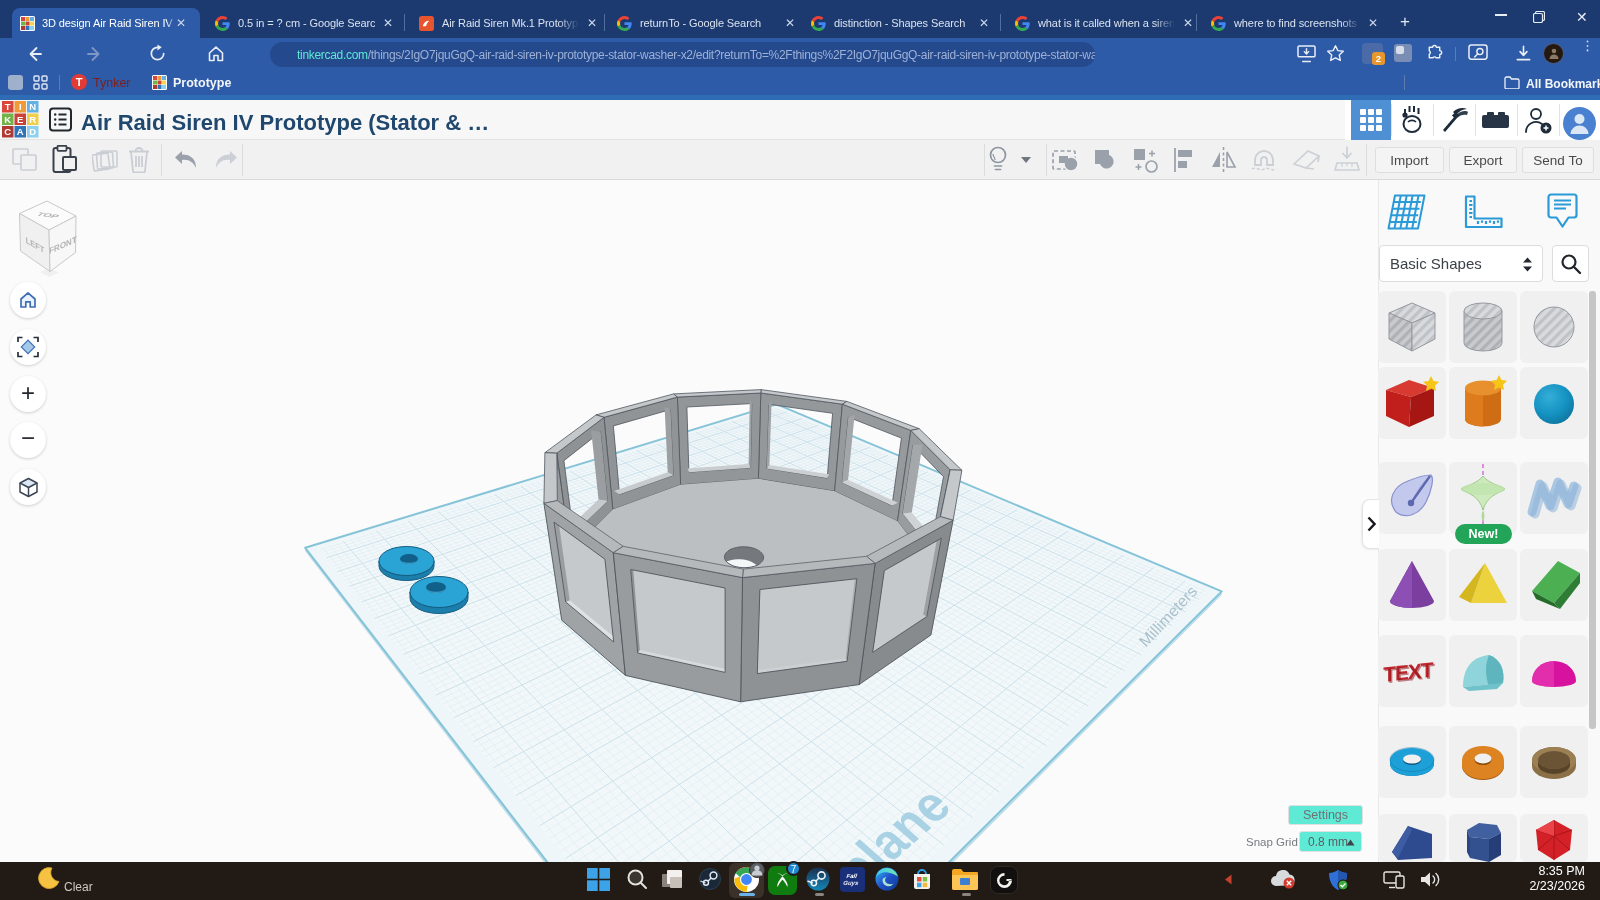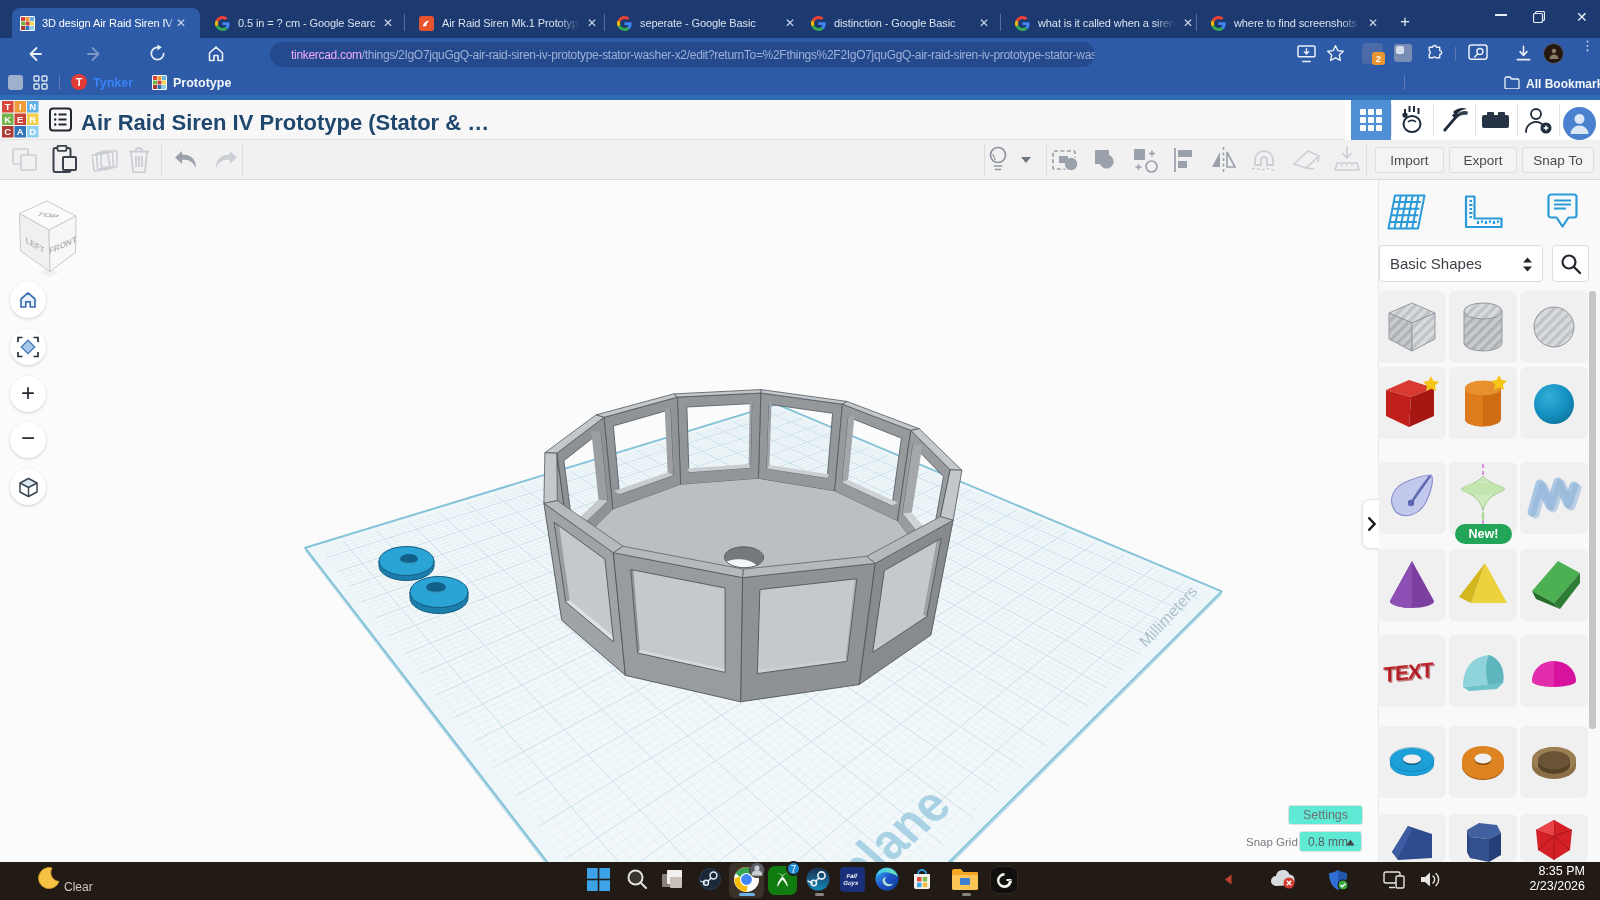--- a/index.html
+++ b/index.html
@@ -74,28 +74,28 @@
         <path d="M4 11c1-4 3-6 7-6-2 1.5-3 3.5-3.5 6z" fill="#fff"></path>
       </svg>
       <span style="margin-left:8px;white-space:nowrap;overflow:hidden;width:137px;-webkit-mask-image:linear-gradient(90deg,#000 85%,transparent)">Air Raid Siren Mk.1 Prototype S</span>
       <span class="tabx">✕</span>
     </div>
 <div class="tabsep" style="left:604px"></div>
 <div class="tab" style="left:608px;width:190px;padding-left:9px">
       <svg width="15" height="15" viewBox="0 0 48 48">
         <use href="#gico"></use>
       </svg>
-      <span style="margin-left:8px;white-space:nowrap;overflow:hidden;width:137px">seperate - Google Basic</span>
+      <span style="margin-left:8px;white-space:nowrap;overflow:hidden;width:137px">returnTo - Google Search</span>
       <span class="tabx">✕</span>
     </div>
 <div class="tab" style="left:802px;width:190px;padding-left:9px">
       <svg width="15" height="15" viewBox="0 0 48 48">
         <use href="#gico"></use>
       </svg>
-      <span style="margin-left:8px;white-space:nowrap;overflow:hidden;width:137px">distinction - Google Basic</span>
+      <span style="margin-left:8px;white-space:nowrap;overflow:hidden;width:137px">distinction - Shapes Search</span>
       <span class="tabx">✕</span>
     </div>
 <div class="tabsep" style="left:1000px"></div>
 <div class="tab" style="left:1006px;width:190px;padding-left:9px">
       <svg width="15" height="15" viewBox="0 0 48 48">
         <use href="#gico"></use>
       </svg>
       <span style="margin-left:8px;white-space:nowrap;overflow:hidden;width:137px;-webkit-mask-image:linear-gradient(90deg,#000 85%,transparent)">what is it called when a siren's</span>
       <span class="tabx">✕</span>
     </div>
@@ -130,21 +130,21 @@
 <svg class="navic" style="left:206px" width="20" height="20" viewBox="0 0 20 20">
       <path d="M3.5 9 L10 3.2 L16.5 9 V16.5 H12 V11.5 H8 V16.5 H3.5 Z" stroke="#e9eef6" stroke-width="1.6" fill="none" stroke-linejoin="round"></path>
     </svg>
 <div id="urlbar">
       <svg style="margin-left:11px" width="17" height="17" viewBox="0 0 20 20">
         <circle cx="10" cy="10" r="9" fill="#3a5e9f"></circle>
         <path d="M5.5 7.5 h5 M13 7.5 h1.5 M5.5 12.5 h1.5 M10.5 12.5 h4" stroke="#d7e1f0" stroke-width="1.5" stroke-linecap="round"></path>
         <circle cx="12" cy="7.5" r="1.6" fill="none" stroke="#d7e1f0" stroke-width="1.3"></circle>
         <circle cx="8.5" cy="12.5" r="1.6" fill="none" stroke="#d7e1f0" stroke-width="1.3"></circle>
       </svg>
-<span style="margin-left:10px;color:#f0abfc;white-space:nowrap;flex-shrink:0">tinkercad.com</span>
+<span style="margin-left:16px;color:#5eead4;white-space:nowrap;flex-shrink:0">tinkercad.com</span>
       <span style="color:#9db1d6;white-space:nowrap;flex-shrink:0">/things/2IgO7jquGgQ-air-raid-siren-iv-prototype-stator-washer-x2/edit?returnTo=%2Fthings%2F2IgO7jquGgQ-air-raid-siren-iv-prototype-stator-washer-x2</span>
     </div>
 <svg class="navic" style="left:1297px;top:45px" width="19" height="18" viewBox="0 0 20 19">
       <rect x="1" y="1" width="18" height="11.5" rx="1.5" fill="none" stroke="#e9eef6" stroke-width="1.6"></rect>
       <path d="M6 17.5 h8" stroke="#e9eef6" stroke-width="1.6" stroke-linecap="round"></path>
       <path d="M10 4 v5 M7.7 7 l2.3 2.6 L12.3 7" stroke="#e9eef6" stroke-width="1.5" fill="none" stroke-linecap="round" stroke-linejoin="round"></path>
     </svg>
 <svg class="navic" style="left:1326px;top:44px" width="19" height="19" viewBox="0 0 20 20">
       <path d="M10 1.8 L12.5 7 L18.2 7.7 L14 11.6 L15.1 17.3 L10 14.5 L4.9 17.3 L6 11.6 L1.8 7.7 L7.5 7 Z" fill="none" stroke="#e9eef6" stroke-width="1.5" stroke-linejoin="round"></path>
     </svg>
@@ -176,21 +176,21 @@
 <svg class="abs" style="left:33px;top:75px" width="15" height="15" viewBox="0 0 15 15">
       <g fill="none" stroke="#dfe7f3" stroke-width="1.4">
         <rect x="1" y="1" width="5" height="5" rx="1"></rect>
         <rect x="9" y="1" width="5" height="5" rx="1"></rect>
         <rect x="1" y="9" width="5" height="5" rx="1"></rect>
         <rect x="9" y="9" width="5" height="5" rx="1"></rect>
       </g>
     </svg>
 <div class="abs" style="left:59px;top:75px;width:1px;height:15px;background:#5d7bb0"></div>
 <div class="abs" style="left:71px;top:74px;width:16px;height:16px;border-radius:50%;background:#e23b35;color:#fff;font-size:11px;font-weight:bold;text-align:center;line-height:16px">T</div>
-<div class="abs" style="left:93px;top:76px;color:#3b82f6;font-size:12.5px;font-weight:bold">Tynker</div>
+<div class="abs" style="left:93px;top:76px;color:#7f1d1d;font-size:12.5px;font-weight:normal">Tynker</div>
 <svg class="abs" style="left:152px;top:75px" width="15" height="15" viewBox="0 0 15 15">
       <use href="#tkico"></use>
     </svg>
 <div class="abs" style="left:173px;top:76px;color:#f2f5fa;font-size:12.5px;font-weight:bold">Prototype</div>
 <div class="abs" style="left:1404px;top:75px;width:1px;height:15px;background:#5d7bb0"></div>
 <svg class="abs" style="left:1504px;top:76px" width="16" height="13" viewBox="0 0 16 13">
       <path d="M1 2.5 a1.5 1.5 0 0 1 1.5 -1.5 h3.5 l1.5 2 h6 a1.5 1.5 0 0 1 1.5 1.5 v7 a1.5 1.5 0 0 1 -1.5 1.5 h-11 a1.5 1.5 0 0 1 -1.5 -1.5 Z" fill="none" stroke="#eef2f8" stroke-width="1.3"></path>
     </svg>
 <div class="abs" style="left:1526px;top:77px;color:#f2f5fa;font-size:12px;font-weight:600;white-space:nowrap">All Bookmarks</div>
 
@@ -443,21 +443,21 @@
 <svg class="abs" style="left:1334px;top:146px" width="26" height="27" viewBox="0 0 26 27">
       <g fill="none" stroke="#ccd0d6" stroke-width="1.7">
         <path d="M13 1 v10 M9 7.5 l4 4.5 4-4.5" stroke-linecap="round"></path>
         <path d="M3 17 h20 l2 7 H1 Z"></path>
         <path d="M8 17 v4 M13 17 v3 M18 17 v4" stroke-width="1.2"></path>
       </g>
     </svg>
 <div class="abs" style="left:1366px;top:144px;width:1px;height:32px;background:#dcdcdd"></div>
 <div class="btn" style="left:1375px;top:147px;width:69px;height:26px;line-height:25px;border-color:#dedede;background:#f4f4f5">Import</div>
 <div class="btn" style="left:1449px;top:147px;width:68px;height:26px;line-height:25px;border-color:#dedede;background:#f4f4f5">Export</div>
-<div class="btn" style="left:1522px;top:147px;width:72px;height:26px;line-height:25px;border-color:#dedede;background:#f4f4f5">Snap To</div>
+<div class="btn" style="left:1522px;top:147px;width:72px;height:26px;line-height:25px;border-color:#dedede;background:#f4f4f5">Send To</div>
 
 <svg class="abs" style="left:10px;top:192px" width="90" height="95" viewBox="0 0 90 95">
 <polygon points="30,80 39,85 49,80.5 39,76" fill="#f0f0f0"></polygon>
 <polygon points="37,9 9.5,21.5 39,38 66,24" fill="#fbfbfb" stroke="#c9c9c9" stroke-width="1"></polygon>
 <polygon points="9.5,21.5 10.5,59 40,79.5 39,38" fill="#f0f0f0" stroke="#c9c9c9" stroke-width="1"></polygon>
 <polygon points="39,38 40,79.5 65.5,60.5 66,24" fill="#f7f7f7" stroke="#c9c9c9" stroke-width="1"></polygon>
 <g fill="#b3b3b3" font-family="Liberation Sans,sans-serif" font-weight="bold" text-anchor="middle">
 <text x="0" y="0" font-size="10.5" transform="translate(36,25) matrix(0.96,0.14,-0.55,0.45,0,0)">TOP</text>
 <text x="0" y="0" font-size="10" transform="translate(25,56) matrix(0.75,0.42,0.02,0.85,0,0)">LEFT</text>
 <text x="0" y="0" font-size="10" transform="translate(53,56) matrix(0.8,-0.35,0.02,0.85,0,0)">FRONT</text>

